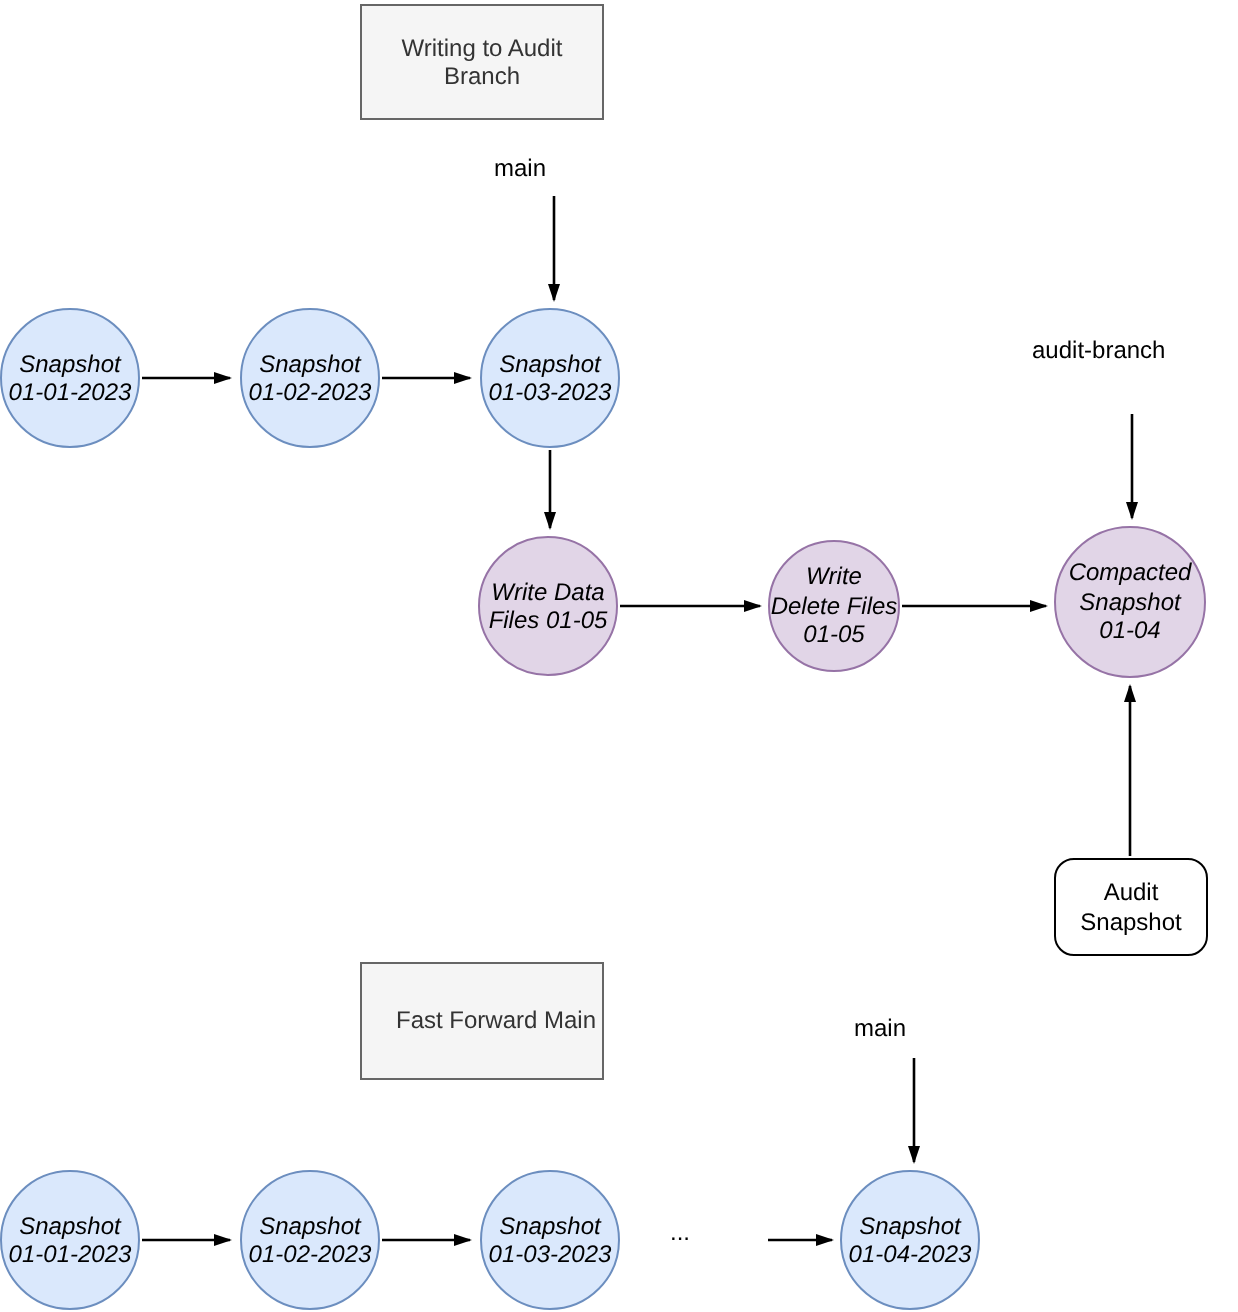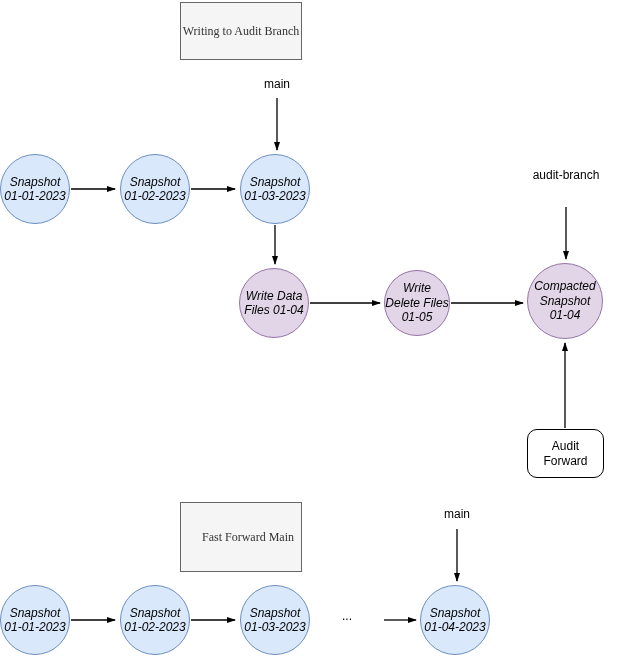--- a/index.html
+++ b/index.html
@@ -25,25 +25,24 @@
     align-items: center;
     justify-content: center;
     text-align: center;
     white-space: pre-line;
     line-height: 1.2;
     box-sizing: border-box;
   }
   .circle { border-radius: 50%; font-style: italic; }
   .blue   { background: var(--node-blue-fill, #dae8fc);   border: 1px solid var(--node-blue-border, #6c8ebf); }
   .purple { background: var(--node-purple-fill, #e1d5e7); border: 1px solid var(--node-purple-border, #9673a6); }
-  .gray-box  { background: var(--box-gray-fill, #f5f5f5); border: 1px solid var(--box-gray-border, #666666); color: #333333; font-family: Liberation Serif, serif; }
+  .gray-box  { background: var(--box-gray-fill, #f5f5f5); border: 1px solid var(--box-gray-border, #666666); color: #333333; }
   .white-box { background: #ffffff; border: 1px solid #000000; border-radius: 10px; }
   .float-label {
     position: absolute;
-    text-align: center;
     white-space: nowrap;
   }
 </style>
 </head>
 <body>
 
 <div class="canvas">
 
   <svg class="arrow-layer" width="619" height="656" viewBox="0 0 619 656">
     <defs>
@@ -59,45 +58,45 @@
     <line x1="451" y1="303" x2="523" y2="303" stroke="#000" stroke-width="1.3" marker-end="url(#arr)"></line>
     <line x1="566" y1="207" x2="566" y2="259" stroke="#000" stroke-width="1.3" marker-end="url(#arr)"></line>
     <line x1="565" y1="428" x2="565" y2="343" stroke="#000" stroke-width="1.3" marker-end="url(#arr)"></line>
     <line x1="457" y1="529" x2="457" y2="581" stroke="#000" stroke-width="1.3" marker-end="url(#arr)"></line>
     <line x1="71" y1="620" x2="115" y2="620" stroke="#000" stroke-width="1.3" marker-end="url(#arr)"></line>
     <line x1="191" y1="620" x2="235" y2="620" stroke="#000" stroke-width="1.3" marker-end="url(#arr)"></line>
     <line x1="384" y1="620" x2="416" y2="620" stroke="#000" stroke-width="1.3" marker-end="url(#arr)"></line>
   </svg>
 
   <div class="node gray-box" style="left:180px; top:2px; width:122px; height:58px;">Writing to Audit Branch</div>
-  <div class="node gray-box" style="left:180px; top:502px; width:122px; height:70px;padding-left:14px;">Fast Forward Main</div>
+  <div class="node gray-box" style="left:180px; top:481px; width:122px; height:59px;padding-left:14px;">Fast Forward Main</div>
 
   <div class="float-label" style="left:247px; top:77px; width:60px;">main</div>
   <div class="float-label" style="left:516px; top:168px; width:100px;">audit-branch</div>
   <div class="float-label" style="left:427px; top:507px; width:60px;">main</div>
   <div class="float-label" style="left:335px; top:609px; width:24px;">...</div>
 
   <div class="node circle blue" style="left:0px; top:154px; width:70px; height:70px;">Snapshot
 01-01-2023</div>
   <div class="node circle blue" style="left:120px; top:154px; width:70px; height:70px;">Snapshot
 01-02-2023</div>
   <div class="node circle blue" style="left:240px; top:154px; width:70px; height:70px;">Snapshot
 01-03-2023</div>
 
   <div class="node circle purple" style="left:239px; top:268px; width:70px; height:70px;">Write Data
-Files 01-04</div>
+Files 01-05</div>
   <div class="node circle purple" style="left:384px; top:270px; width:66px; height:66px;">Write
 Delete Files
 01-05</div>
   <div class="node circle purple" style="left:527px; top:263px; width:76px; height:76px;">Compacted
 Snapshot
 01-04</div>
 
   <div class="node white-box" style="left:527px; top:429px; width:77px; height:49px;">Audit
-Forward</div>
+Snapshot</div>
 
   <div class="node circle blue" style="left:0px; top:585px; width:70px; height:70px;">Snapshot
 01-01-2023</div>
   <div class="node circle blue" style="left:120px; top:585px; width:70px; height:70px;">Snapshot
 01-02-2023</div>
   <div class="node circle blue" style="left:240px; top:585px; width:70px; height:70px;">Snapshot
 01-03-2023</div>
   <div class="node circle blue" style="left:420px; top:585px; width:70px; height:70px;">Snapshot
 01-04-2023</div>
 

